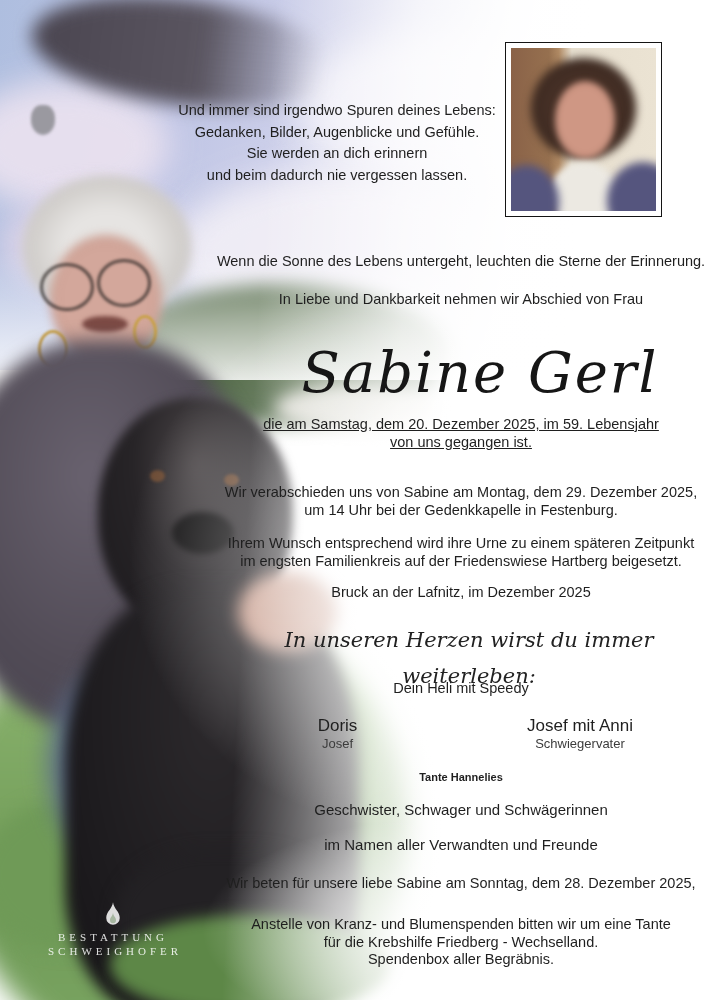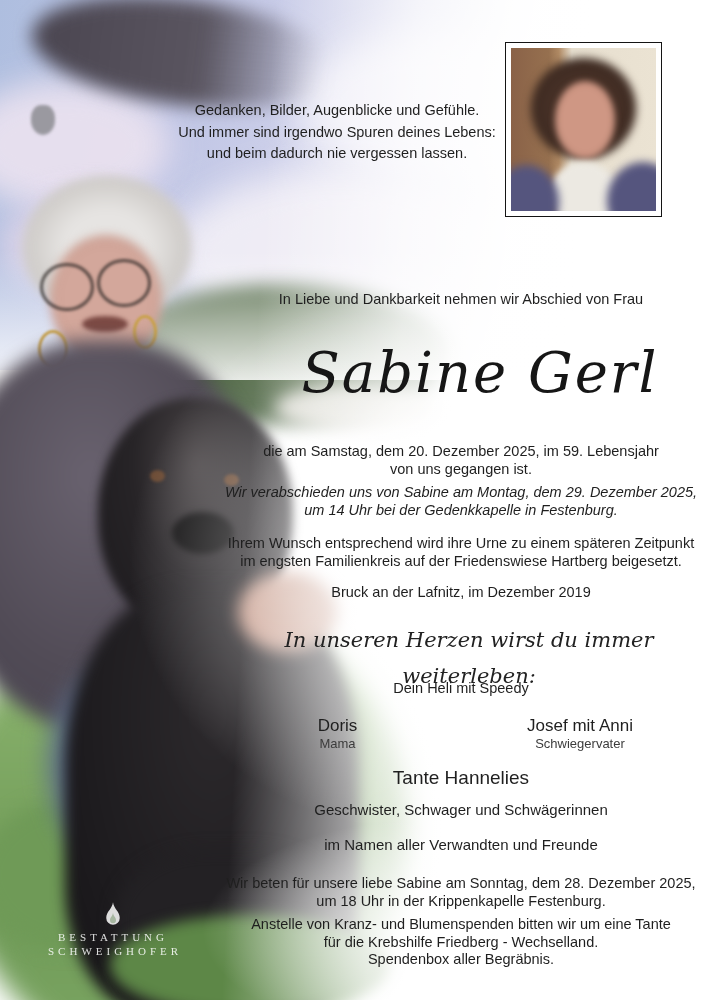--- a/index.html
+++ b/index.html
@@ -67,33 +67,33 @@
   .p-shirt{left:26%;top:70%;width:48%;height:40%;background:#ece9e2;filter:blur(3px);}
   .p-card-l{left:-12%;top:72%;width:45%;height:45%;background:#55557e;filter:blur(4px);}
   .p-card-r{left:66%;top:70%;width:50%;height:48%;background:#55557e;filter:blur(4px);}
   .txt{position:absolute;left:215px;width:492px;text-align:center;font-size:14.5px;line-height:17.5px;color:#1f1f1f;}
   .verse{left:97px;width:480px;top:100px;line-height:21.5px;}
   .motto{top:253px;}
   .intro{top:291px;}
   .name-script{position:absolute;left:230px;width:500px;top:328px;text-align:center;
         font-family:"DejaVu Serif",serif;font-style:italic;font-size:56px;line-height:90px;
         letter-spacing:2px;color:#161616;}
-  .death{top:443px;}
-  .farewell{top:484px;font-style:italic;}
+  .death{top:416px;text-decoration:underline;}
+  .farewell{top:484px;}
   .urn{top:535px;}
   .place{top:584px;}
   .legacy{position:absolute;left:219px;width:500px;top:622px;text-align:center;
         font-family:"DejaVu Serif",serif;font-style:italic;font-size:21px;line-height:36px;color:#222;}
   .primary{top:680px;}
   .mourner{position:absolute;text-align:center;}
   .mourner-left{left:240px;width:195px;top:716px;}
   .mourner-right{left:480px;width:200px;top:716px;}
   .m-name{font-size:17px;line-height:19px;}
   .m-rel{font-size:13px;line-height:17px;color:#3c3c3c;}
-  .aunt{top:769px;font-size:19px;}
+  .aunt{top:769px;font-size:11px;font-weight:bold;}
   .siblings{top:801px;font-size:15px;}
   .collective{top:836px;font-size:15px;}
   .prayer{top:875px;}
   .donation{top:916px;}
 </style>
 </head>
 <body>
 
 <div class="page">
 
@@ -144,70 +144,71 @@
     <div class="p-inner">
       <div class="p-el p-hair"></div>
       <div class="p-el p-face"></div>
       <div class="p-el p-shirt"></div>
       <div class="p-el p-card-l"></div>
       <div class="p-el p-card-r"></div>
     </div>
   </div>
 
   <div class="txt verse">
+    <div>Und immer sind irgendwo Spuren deines Lebens:</div>
     <div>Gedanken, Bilder, Augenblicke und Gefühle.</div>
-    <div>Und immer sind irgendwo Spuren deines Lebens:</div>
+    <div>Sie werden an dich erinnern</div>
     <div>und beim dadurch nie vergessen lassen.</div>
   </div>
 
+  <div class="txt motto">Wenn die Sonne des Lebens untergeht, leuchten die Sterne der Erinnerung.</div>
 
   <div class="txt intro">In Liebe und Dankbarkeit nehmen wir Abschied von Frau</div>
 
   <div class="name-script">Sabine Gerl</div>
 
   <div class="txt death">
     <div>die am Samstag, dem 20. Dezember 2025, im 59. Lebensjahr</div>
     <div>von uns gegangen ist.</div>
   </div>
 
   <div class="txt farewell">
     <div>Wir verabschieden uns von Sabine am Montag, dem 29. Dezember 2025,</div>
     <div>um 14 Uhr bei der Gedenkkapelle in Festenburg.</div>
   </div>
 
   <div class="txt urn">
     <div>Ihrem Wunsch entsprechend wird ihre Urne zu einem späteren Zeitpunkt</div>
     <div>im engsten Familienkreis auf der Friedenswiese Hartberg beigesetzt.</div>
   </div>
 
-  <div class="txt place">Bruck an der Lafnitz, im Dezember 2019</div>
+  <div class="txt place">Bruck an der Lafnitz, im Dezember 2025</div>
 
   <div class="legacy">In unseren Herzen wirst du immer weiterleben:</div>
 
   <div class="txt primary">Dein Heli mit Speedy</div>
 
   <div class="mourner mourner-left">
     <div class="m-name">Doris</div>
-    <div class="m-rel">Mama</div>
+    <div class="m-rel">Josef</div>
   </div>
 
   <div class="mourner mourner-right">
     <div class="m-name">Josef mit Anni</div>
     <div class="m-rel">Schwiegervater</div>
   </div>
 
   <div class="txt aunt">Tante Hannelies</div>
 
   <div class="txt siblings">Geschwister, Schwager und Schwägerinnen</div>
 
   <div class="txt collective">im Namen aller Verwandten und Freunde</div>
 
   <div class="txt prayer">
     <div>Wir beten für unsere liebe Sabine am Sonntag, dem 28. Dezember 2025,</div>
-    <div>um 18 Uhr in der Krippenkapelle Festenburg.</div>
   </div>
 
   <div class="txt donation">
     <div>Anstelle von Kranz- und Blumenspenden bitten wir um eine Tante</div>
     <div>für die Krebshilfe Friedberg - Wechselland.</div>
     <div>Spendenbox aller Begräbnis.</div>
   </div>
 
 </div>
 

